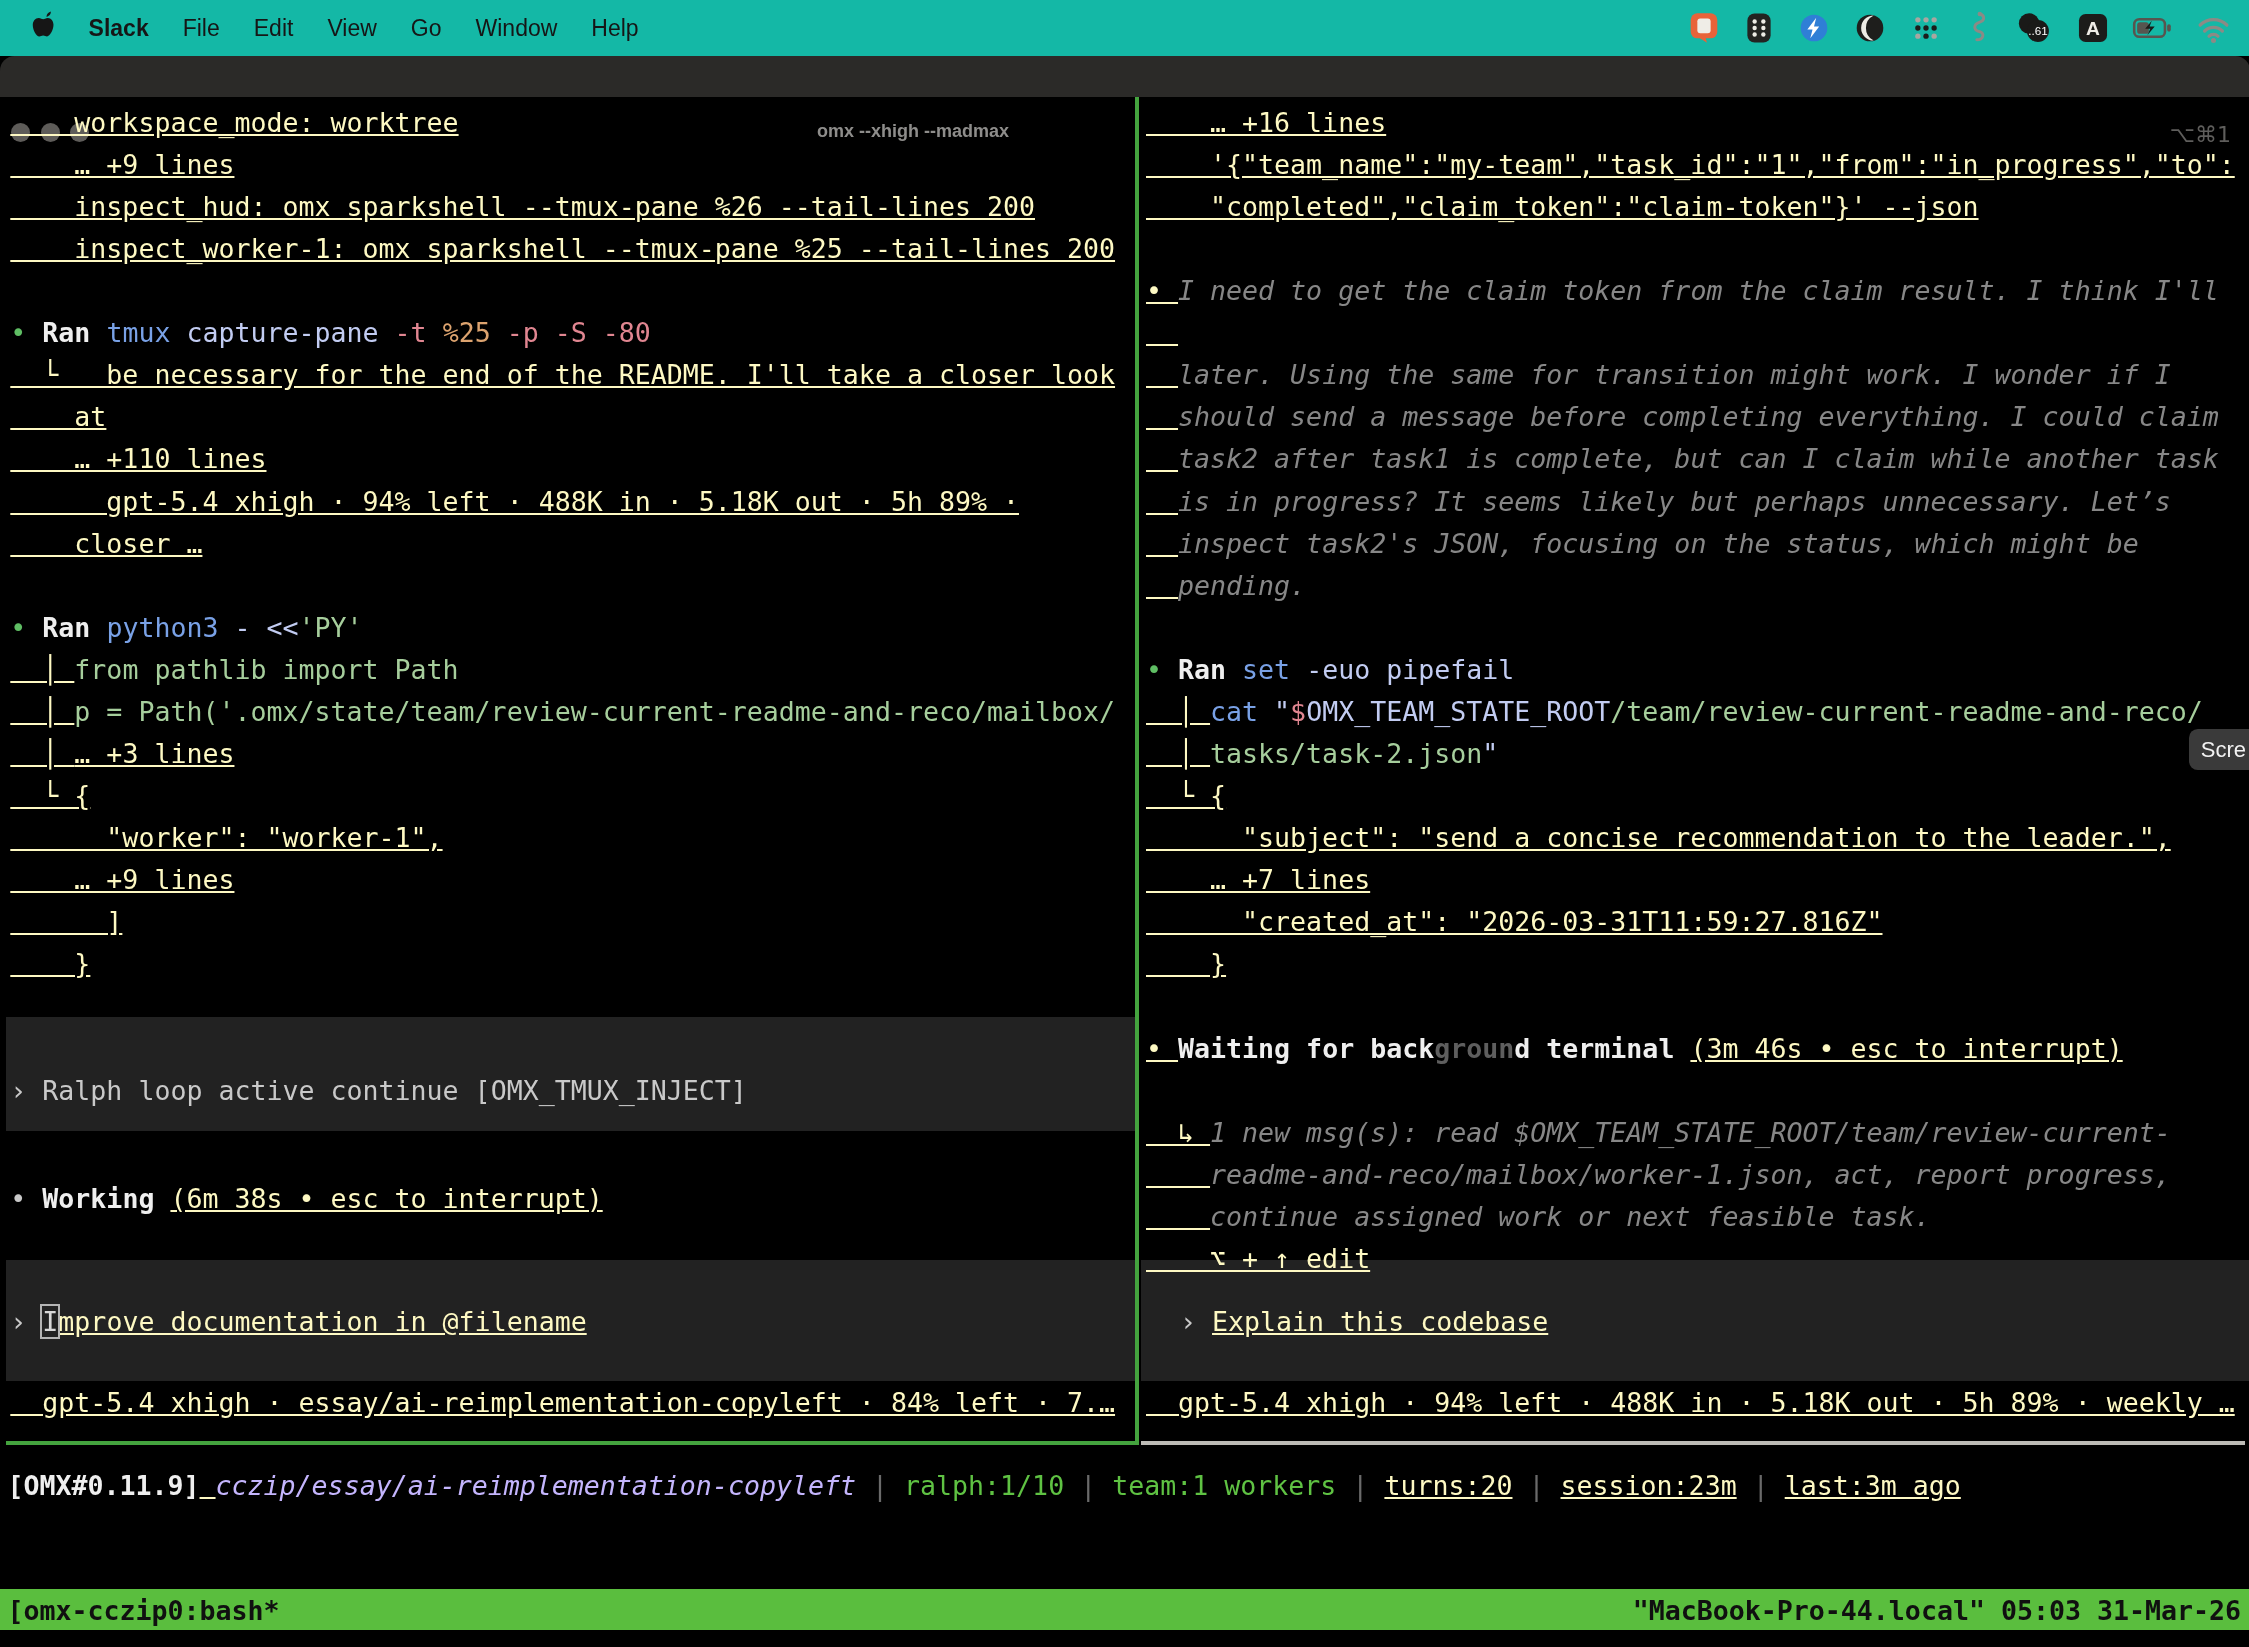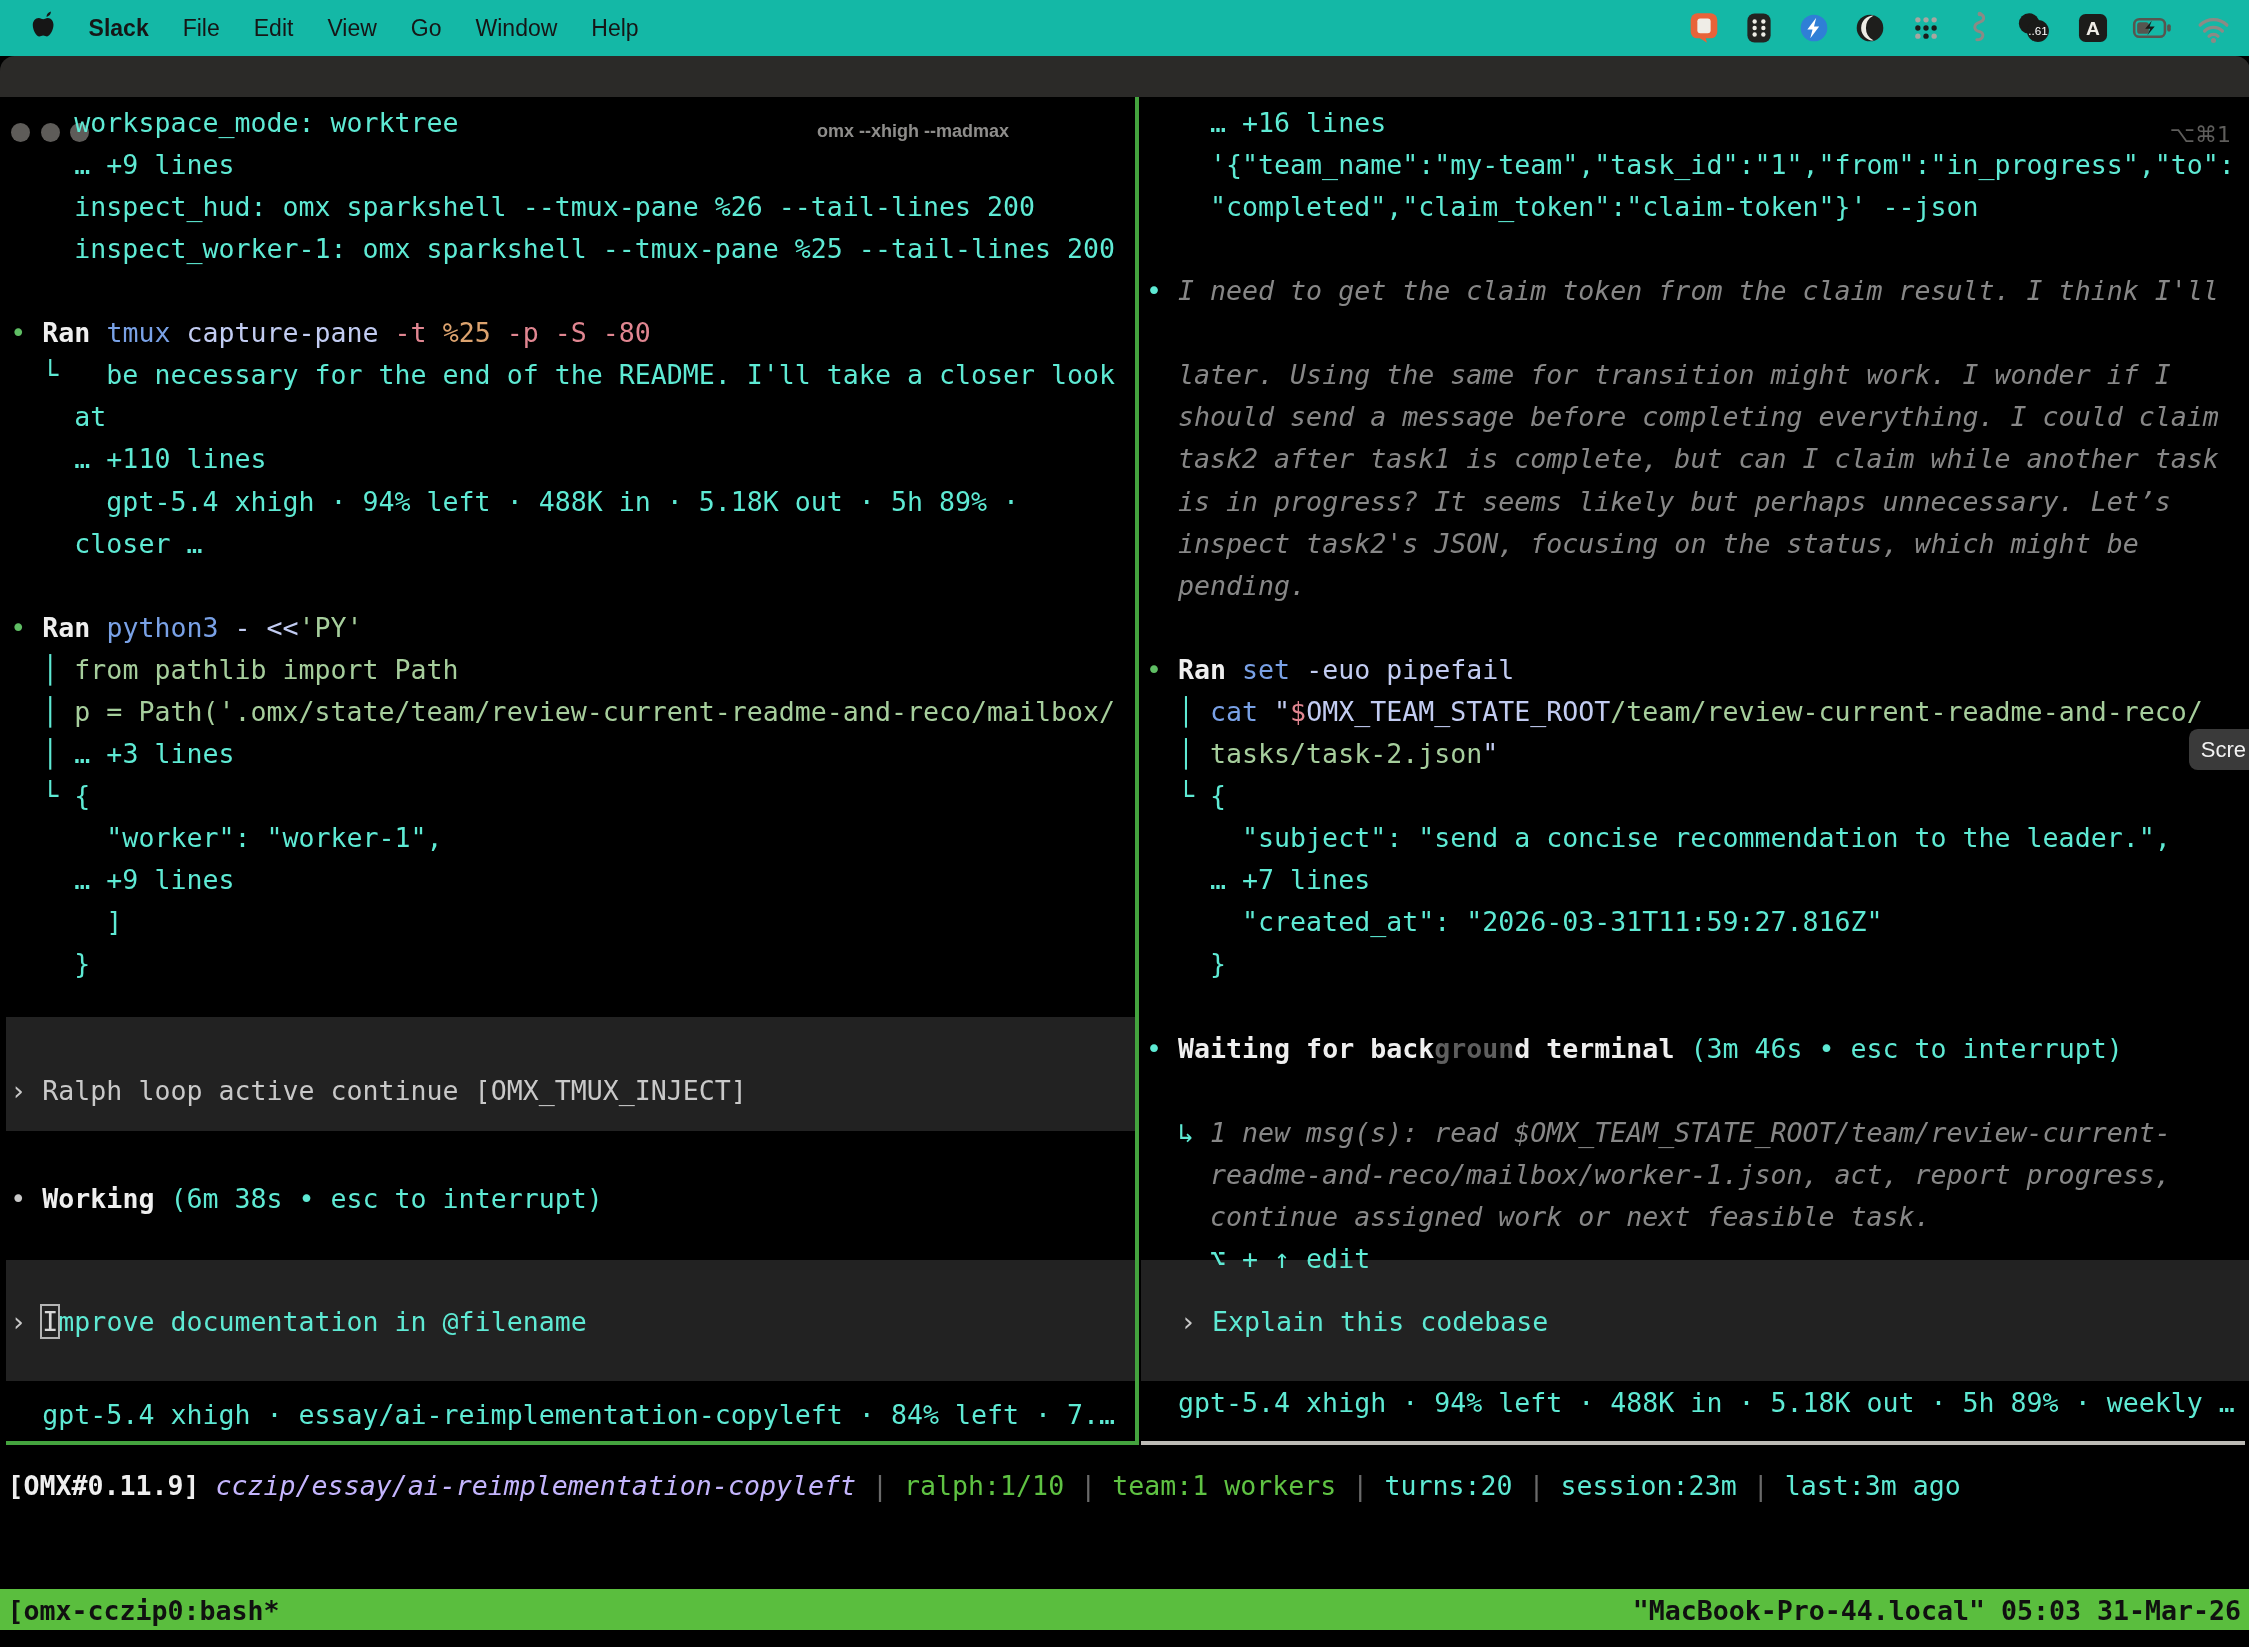--- a/index.html
+++ b/index.html
@@ -22,21 +22,21 @@
     border-radius:14.8px 14.8px 0 0;}
   .traffic{position:absolute;top:67px;width:19px;height:19px;border-radius:50%;background:#5E5C59;}
   .t1{left:11px;} .t2{left:41px;} .t3{left:70px;}
   .win-title{position:absolute;top:65px;left:0;width:1826px;text-align:center;
     font-size:18px;font-weight:bold;color:#8E8D8B;}
   .win-shortcut{position:absolute;top:66px;right:19px;font-size:22px;color:#5F5E5C;
     font-family:"DejaVu Sans","Liberation Sans",sans-serif;}
   
   .tl{position:absolute;height:42px;font-family:"DejaVu Sans Mono","DejaVu Sans",monospace;
     font-size:26.6px;line-height:42px;white-space:pre;}
-  .g{color:#5eead4;}
+  .g{color:#fef9c3;text-decoration:underline;}
   .gi{color:#878787;font-style:italic;}
   .w{color:#EFEFEF;font-weight:bold;}
   .br{color:#C9C9C9;}
   .b{color:#79A1E6;}
   .l{color:#C2CCF2;}
   .p{color:#E18691;}
   .o{color:#DCA36F;}
   .gr{color:#A6CE9C;}
   .bu{color:#5FBE64;}
   .cy{color:#c4b5fd;font-style:italic;}
@@ -196,21 +196,21 @@
     <div class="tl" style="top: 691px; left: 10.3px;"><span class="g">  │ </span><span class="gr">p = Path('.omx/state/team/review-current-readme-and-reco/mailbox/</span></div>
     <div class="tl" style="top: 733px; left: 10.3px;"><span class="g">  │ </span><span class="g">… +3 lines</span></div>
     <div class="tl" style="top: 775px; left: 10.3px;"><span class="g">  └ {</span></div>
     <div class="tl" style="top: 817px; left: 10.3px;"><span class="g">      "worker": "worker-1",</span></div>
     <div class="tl" style="top: 859px; left: 10.3px;"><span class="g">    … +9 lines</span></div>
     <div class="tl" style="top: 901px; left: 10.3px;"><span class="g">      ]</span></div>
     <div class="tl" style="top: 943px; left: 10.3px;"><span class="g">    }</span></div>
     <div class="tl" style="top: 1070px; left: 10.3px;"><span class="br">› </span><span class="br">Ralph loop active continue [OMX_TMUX_INJECT]</span></div>
     <div class="tl" style="top: 1178px; left: 10.3px;"><span class="br">• </span><span class="w">Working </span><span class="g">(6m 38s • esc to interrupt)</span></div>
     <div class="tl" style="top: 1301px; left: 10.3px;"><span class="br">› </span><span class="cur">I</span><span class="g">mprove documentation in @filename</span></div>
-    <div class="tl" style="top: 1382px; left: 10.3px; margin-top: 12px;"><span class="g">  gpt-5.4 xhigh · essay/ai-reimplementation-copyleft · 84% left · 7.…</span></div>
+    <div class="tl" style="top: 1382px; left: 10.3px;"><span class="g">  gpt-5.4 xhigh · essay/ai-reimplementation-copyleft · 84% left · 7.…</span></div>
     <div class="tl" style="top: 102px; left: 1146px;"><span class="g">    … +16 lines</span></div>
     <div class="tl" style="top: 144px; left: 1146px;"><span class="g">    '{"team_name":"my-team","task_id":"1","from":"in_progress","to":</span></div>
     <div class="tl" style="top: 186px; left: 1146px;"><span class="g">    "completed","claim_token":"claim-token"}' --json</span></div>
     <div class="tl" style="top: 270px; left: 1146px;"><span class="g">• </span><span class="gi">I need to get the claim token from the claim result. I think I'll</span></div>
     <div class="tl" style="top: 312px; left: 1146px;"><span class="g">  </span></div>
     <div class="tl" style="top: 354px; left: 1146px;"><span class="g">  </span><span class="gi">later. Using the same for transition might work. I wonder if I</span></div>
     <div class="tl" style="top: 396px; left: 1146px;"><span class="g">  </span><span class="gi">should send a message before completing everything. I could claim</span></div>
     <div class="tl" style="top: 438px; left: 1146px;"><span class="g">  </span><span class="gi">task2 after task1 is complete, but can I claim while another task</span></div>
     <div class="tl" style="top: 481px; left: 1146px;"><span class="g">  </span><span class="gi">is in progress? It seems likely but perhaps unnecessary. Let’s</span></div>
     <div class="tl" style="top: 523px; left: 1146px;"><span class="g">  </span><span class="gi">inspect task2's JSON, focusing on the status, which might be</span></div>

